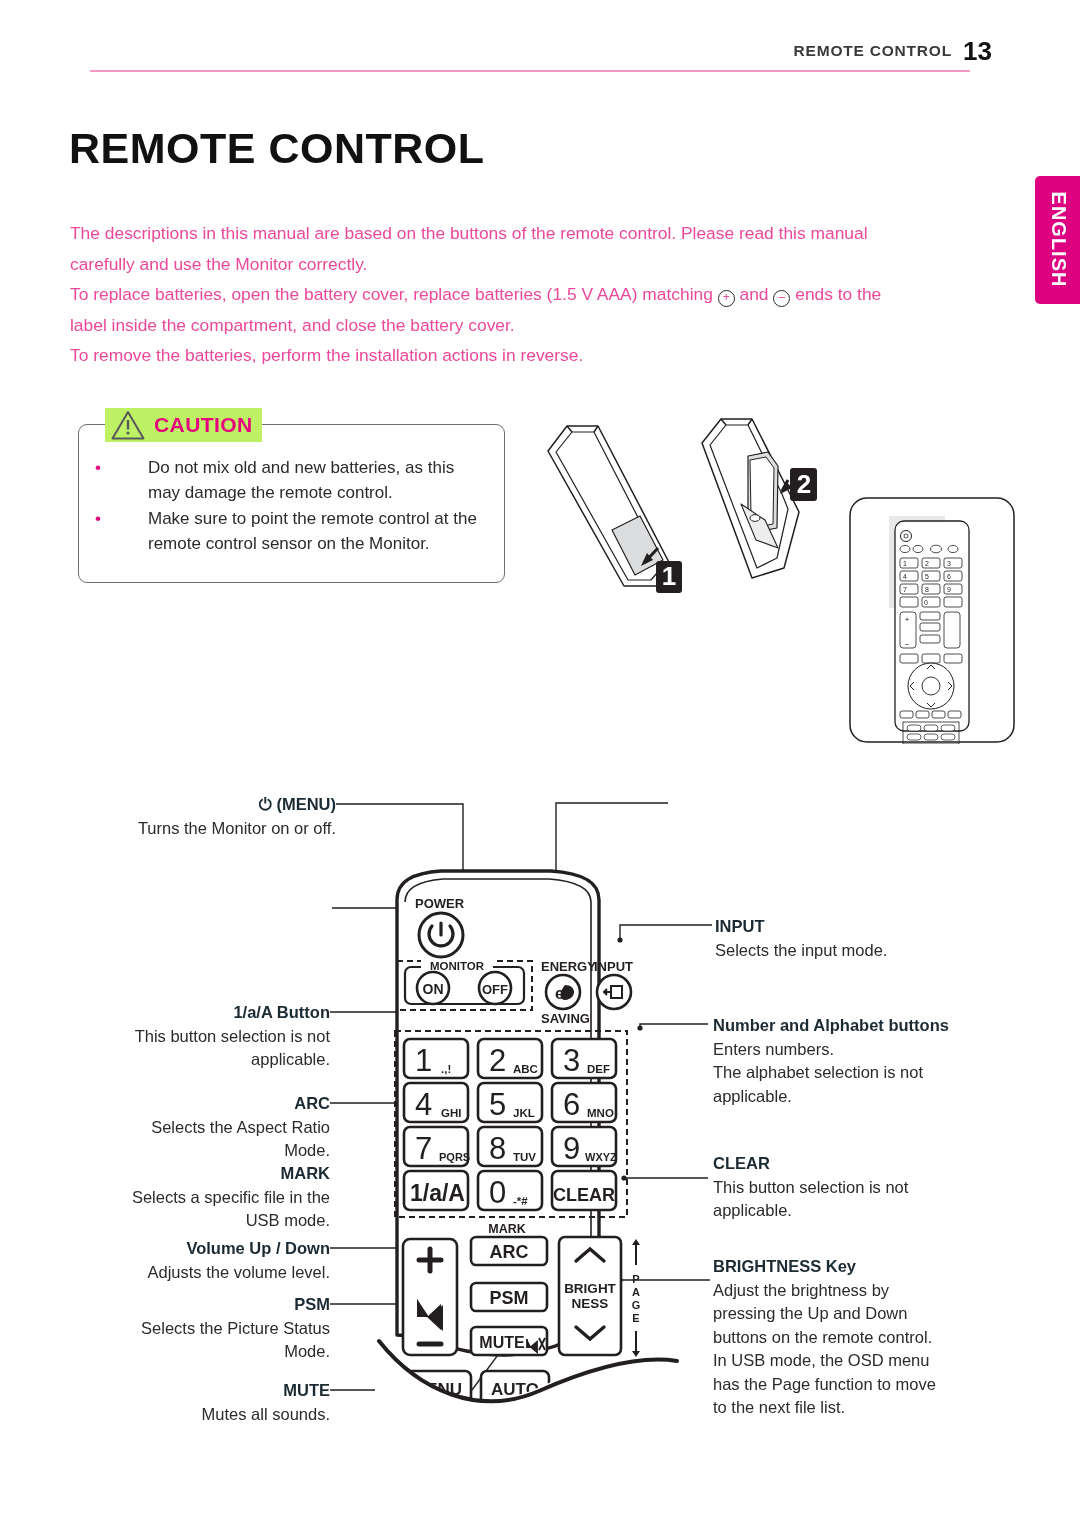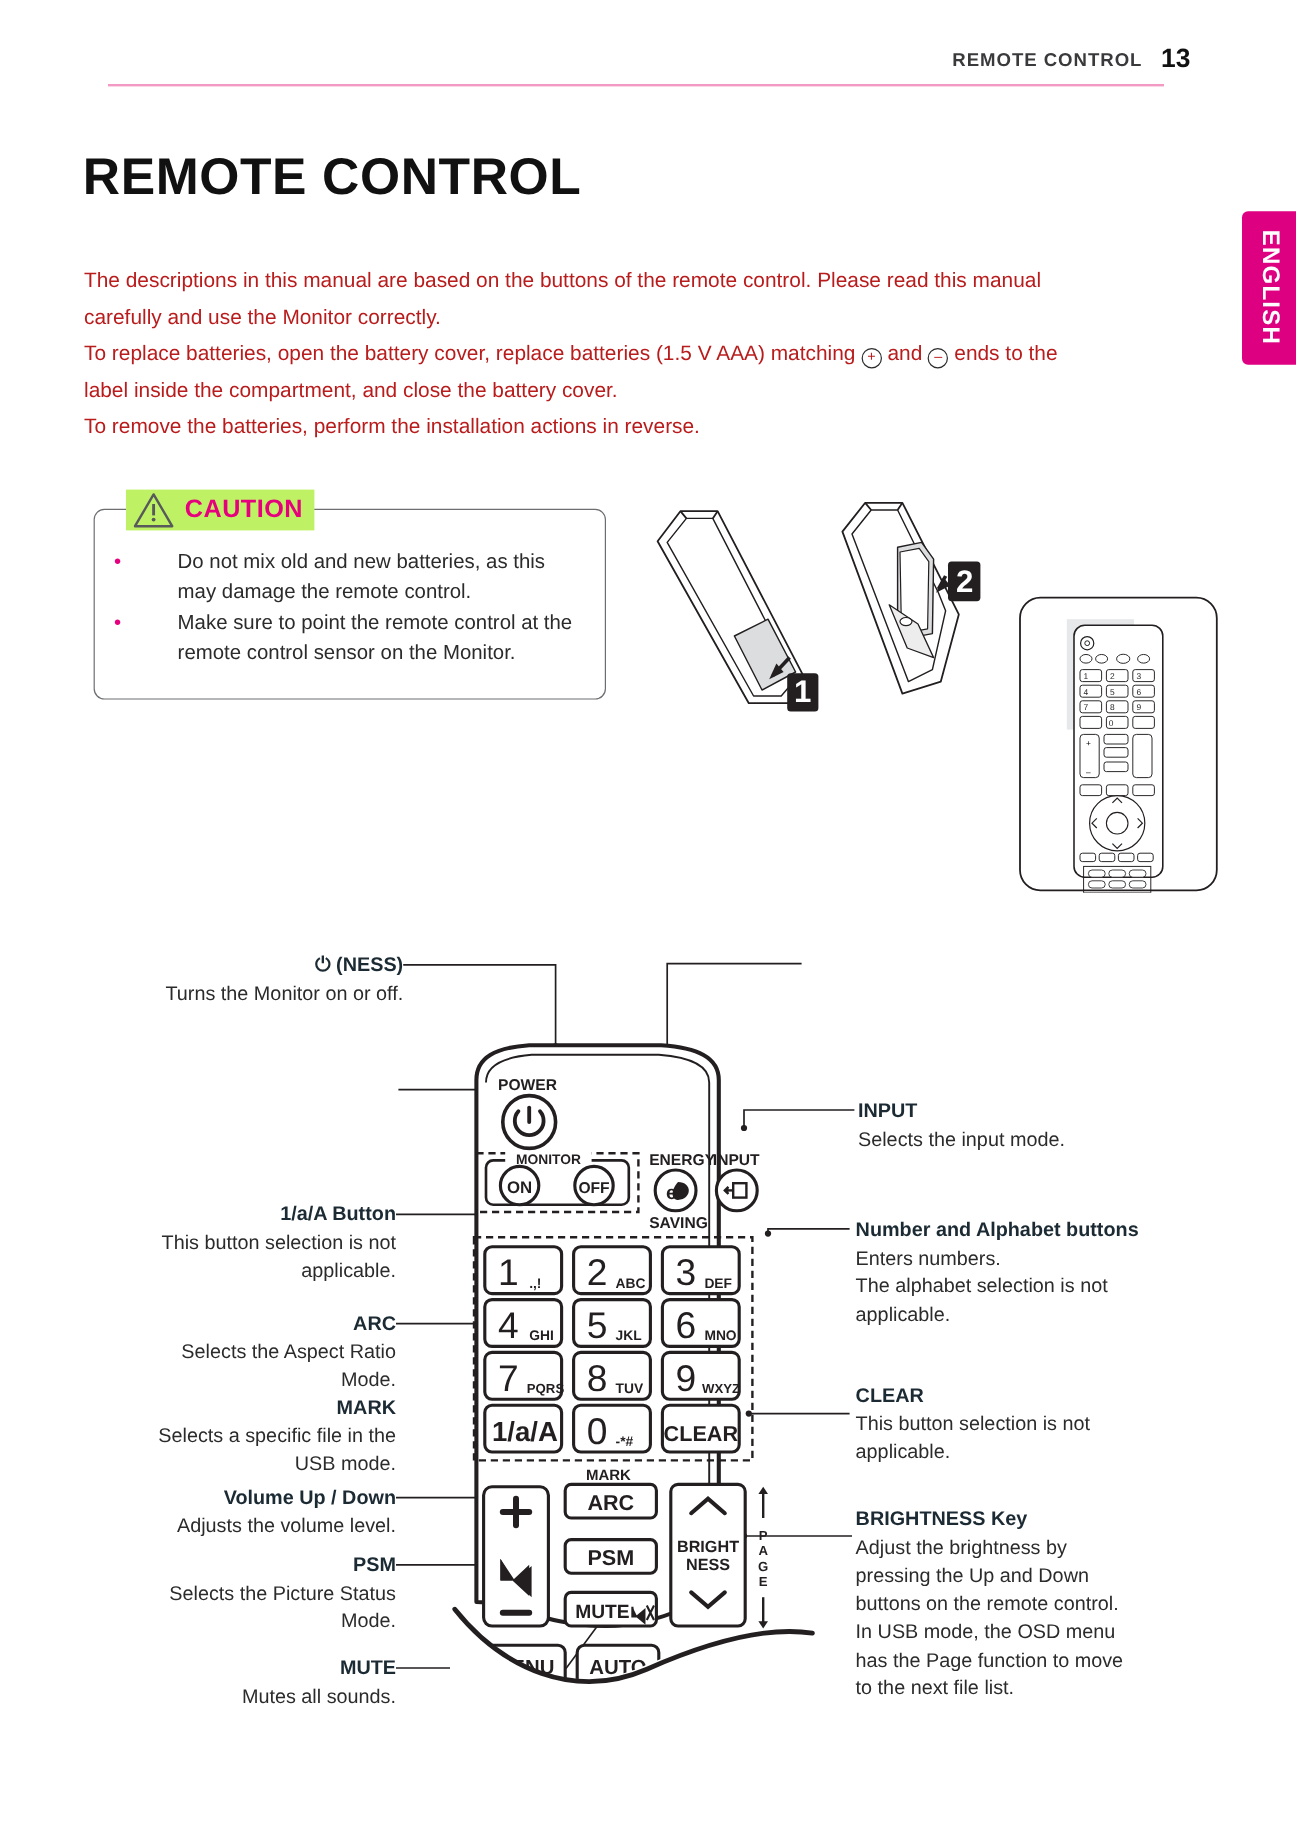--- a/index.html
+++ b/index.html
@@ -12,21 +12,21 @@
 
   
   .hdr{position:absolute;left:0;top:0;width:1080px;height:80px;}
   .hdr-title{
     position:absolute;right:128px;top:42px;
     font-size:15.5px;font-weight:bold;letter-spacing:.8px;color:#3a3a3c;
     text-align:right;
   }
   .hdr-page{
     position:absolute;right:88px;top:36px;
-    font-size:22px;font-weight:bold;color:#111;
+    font-size:26px;font-weight:bold;color:#111;
   }
   .hdr-rule{
     position:absolute;left:90px;top:70px;width:880px;height:2px;
     background:#f39ac4;
   }
 
   
   .lang-tab{
     position:absolute;left:1035px;top:176px;width:45px;height:128px;
     background:#dd0081;border-radius:5px 0 0 5px;
@@ -41,21 +41,21 @@
 
   
   .main-title{
     position:absolute;left:69px;top:124px;
     font-size:43px;font-weight:bold;letter-spacing:.5px;color:#111;
   }
 
   
   .intro{
     position:absolute;left:70px;top:218px;width:880px;
-    font-size:17.4px;line-height:30.5px;color:#b91c1c;
+    font-size:17.4px;line-height:30.5px;color:#ec4899;
   }
   .intro p{margin:0;}
   .sym{
     display:inline-block;width:15px;height:15px;line-height:13px;
     border:1.3px solid #2b2b2b;border-radius:50%;text-align:center;
     font-size:12px;vertical-align:-1px;
   }
 
   
   .caution{
@@ -437,21 +437,21 @@
     <rect x="48" y="516" width="68" height="34" rx="6" fill="#fff" stroke="#231f20" stroke-width="2.6"></rect>
     <text x="82" y="540" font-family="Liberation Sans, sans-serif" font-size="17" font-weight="bold" fill="#231f20" text-anchor="middle">MENU</text>
     <rect x="126" y="516" width="68" height="34" rx="6" fill="#fff" stroke="#231f20" stroke-width="2.6"></rect>
     <text x="160" y="540" font-family="Liberation Sans, sans-serif" font-size="17" font-weight="bold" fill="#231f20" text-anchor="middle">AUTO</text>
 
     <path d="M20 556 L20 486 C60 534 120 560 180 534 C230 512 280 498 320 504 L320 560 Z" fill="#fff" stroke="none"></path>
     <path d="M24 486 C64 536 124 562 184 536 C234 514 284 500 322 506" fill="none" stroke="#231f20" stroke-width="4" stroke-linecap="round"></path>
   </svg>
 
   <div class="callout cl-left" style="left:60px;top:793px;width:276px;">
-    <b>⏻ (NESS)</b>
+    <b>⏻ (MENU)</b>
     <div>Turns the Monitor on or off.</div>
   </div>
 
 
   <div class="callout cl-left" style="left:60px;top:1001px;width:270px;">
     <b>1/a/A Button</b>
     <div>This button selection is not</div>
     <div>applicable.</div>
   </div>
 

